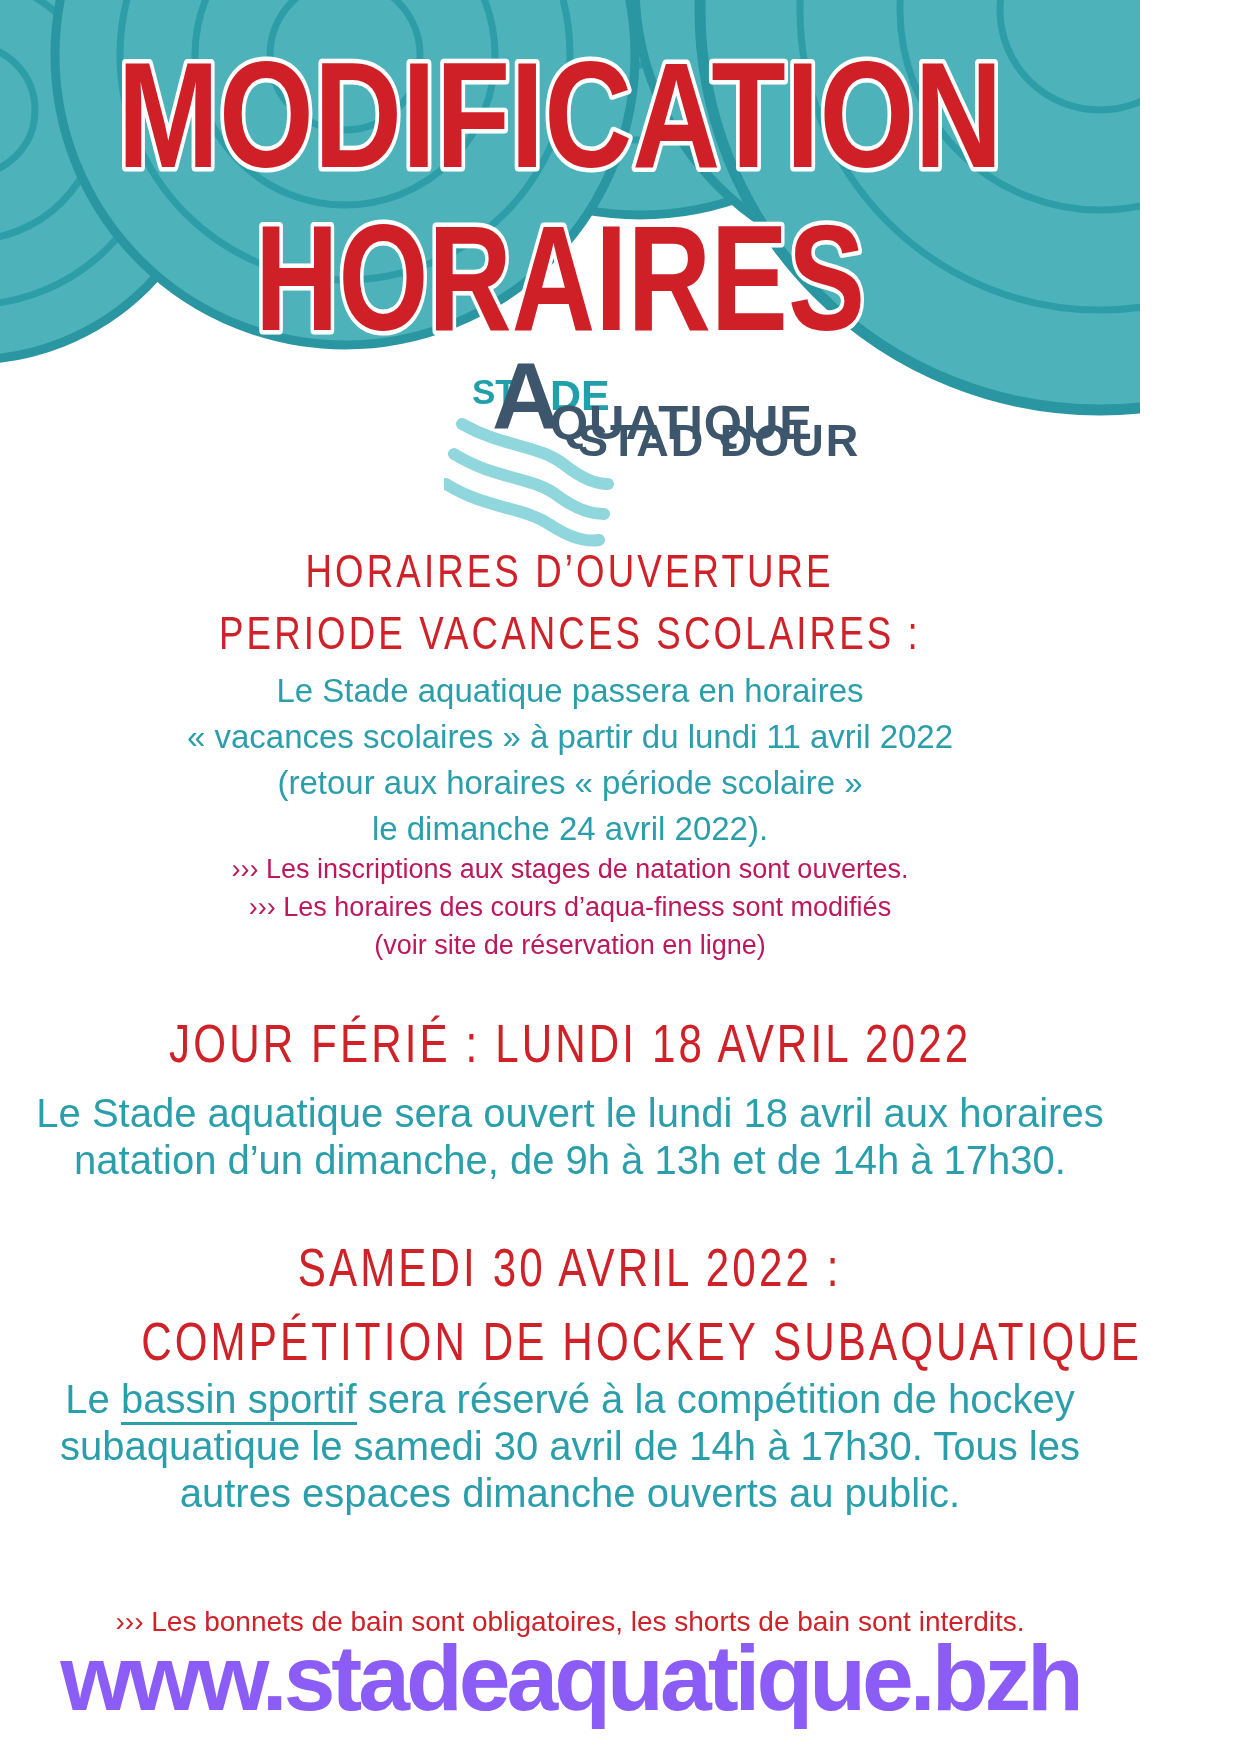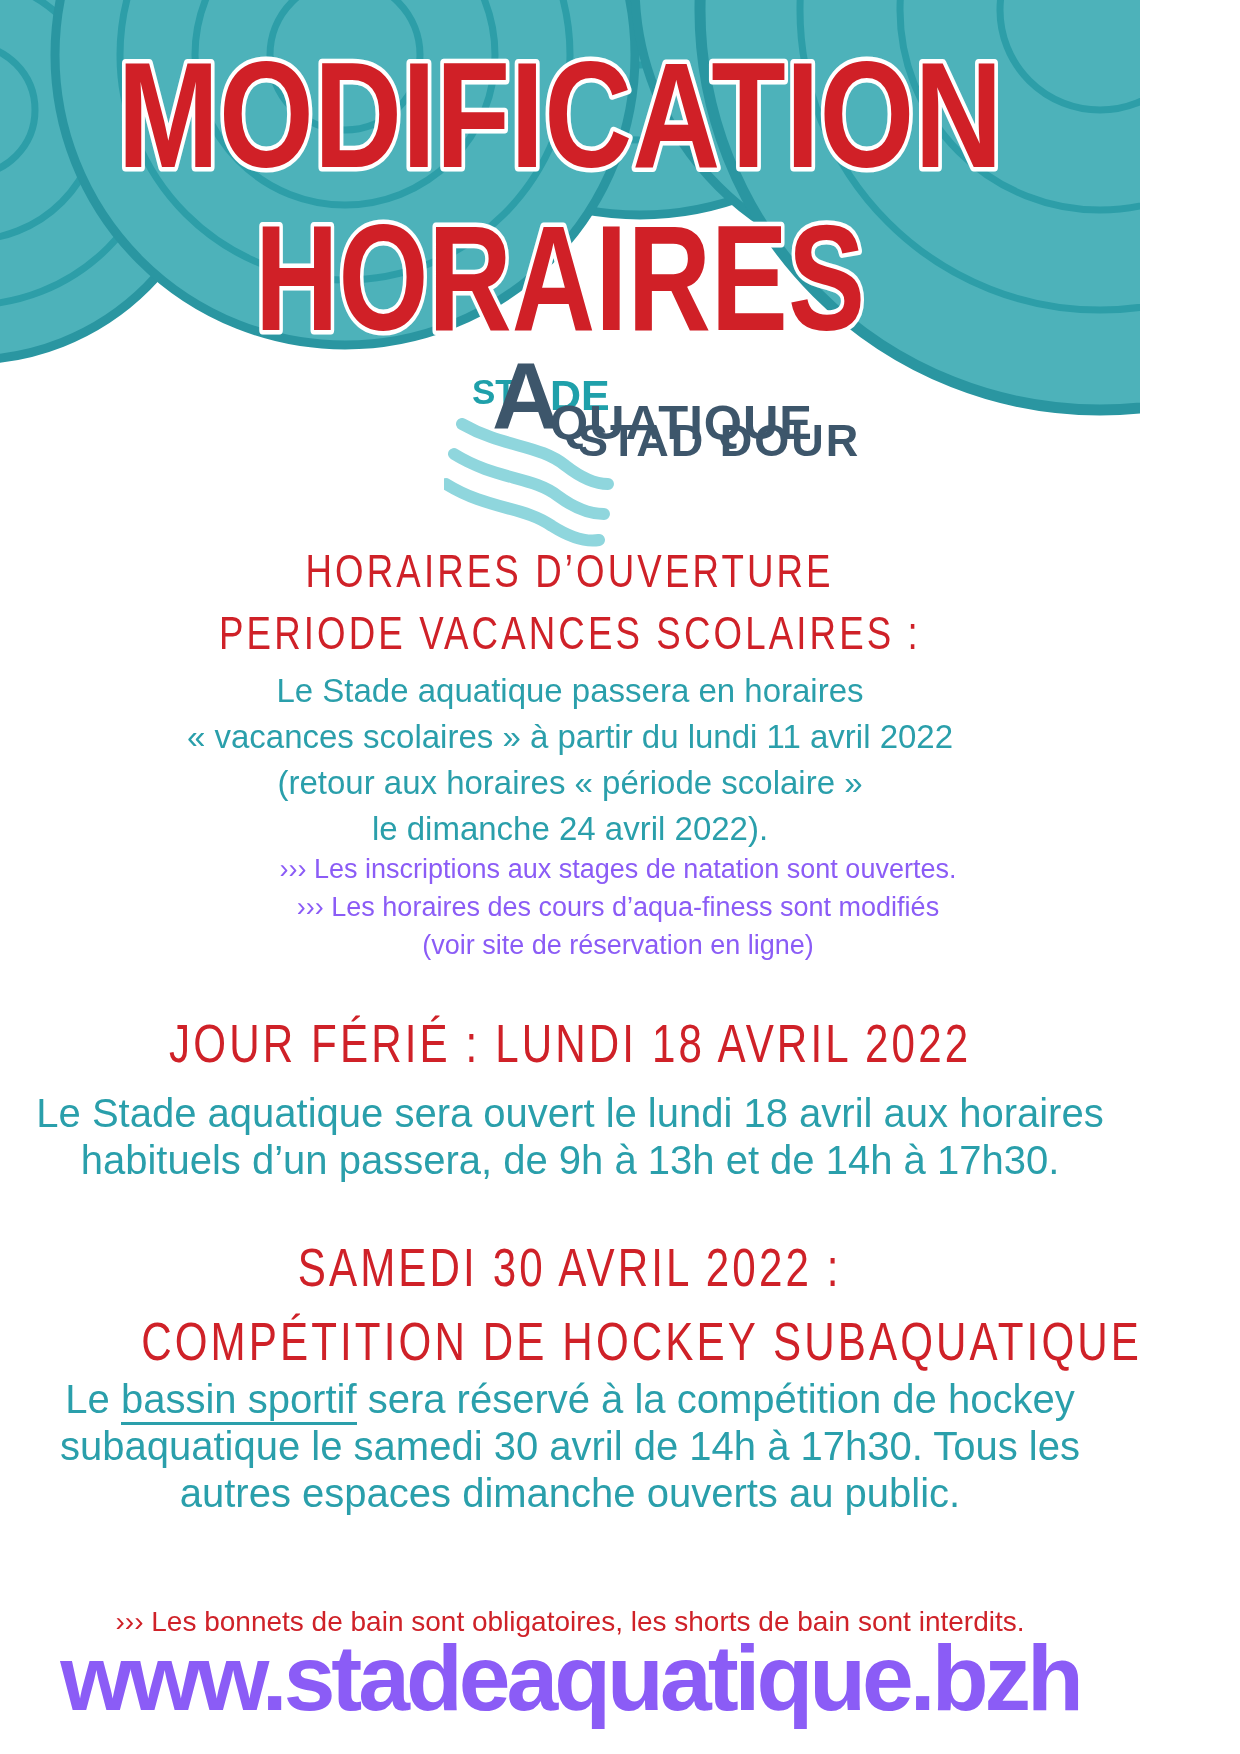--- a/index.html
+++ b/index.html
@@ -33,21 +33,21 @@
   .h-red {
     color:#cf2128; font-weight:400; white-space:nowrap;
   }
   .h-red .scale { display:inline-block; transform:scaleX(0.78); transform-origin:center; letter-spacing:4px; }
   .h-small { font-size:47px; line-height:62px; }
   .h-big   { font-size:54px; line-height:62px; }
 
   
   .teal-body { color:#2a9fab; font-size:40px; line-height:47px; }
   .teal-body .u { border-bottom:3px solid #2a9fab; padding-bottom:1px; }
-  .dark-notes { color:#8b5cf6; font-size:27px; line-height:38px;margin-left:48px; }
+  .dark-notes { color:#be185d; font-size:27px; line-height:38px; }
 
   .footer-note { color:#cf2128; font-size:28px; line-height:40px; }
   .footer-url  {
     color:#8b5cf6; font-weight:bold; font-size:93px; line-height:1;
     letter-spacing:-4px; white-space:nowrap;
   }
 
   
   .pos-vacances-h    { top:540px; }
   .pos-vacances-body { top:668px; font-size:33px; line-height:46px; }
@@ -127,21 +127,21 @@
     <div>››› Les horaires des cours d’aqua-finess sont modifiés</div>
     <div>(voir site de réservation en ligne)</div>
   </div>
 
   <div class="abs h-red h-big pos-ferie-h">
     <span class="scale">JOUR FÉRIÉ : LUNDI 18 AVRIL 2022</span>
   </div>
 
   <div class="abs teal-body pos-ferie-body">
     <div>Le Stade aquatique sera ouvert le lundi 18 avril aux horaires</div>
-    <div>habituels d’un passera, de 9h à 13h et de 14h à 17h30.</div>
+    <div>natation d’un dimanche, de 9h à 13h et de 14h à 17h30.</div>
   </div>
 
   <div class="abs h-red h-big pos-hockey-h1">
     <span class="scale">SAMEDI 30 AVRIL 2022 :</span>
   </div>
   <div class="abs h-red h-big pos-hockey-h2">
     <span class="scale">COMPÉTITION DE HOCKEY SUBAQUATIQUE</span>
   </div>
 
   <div class="abs teal-body pos-hockey-body">

